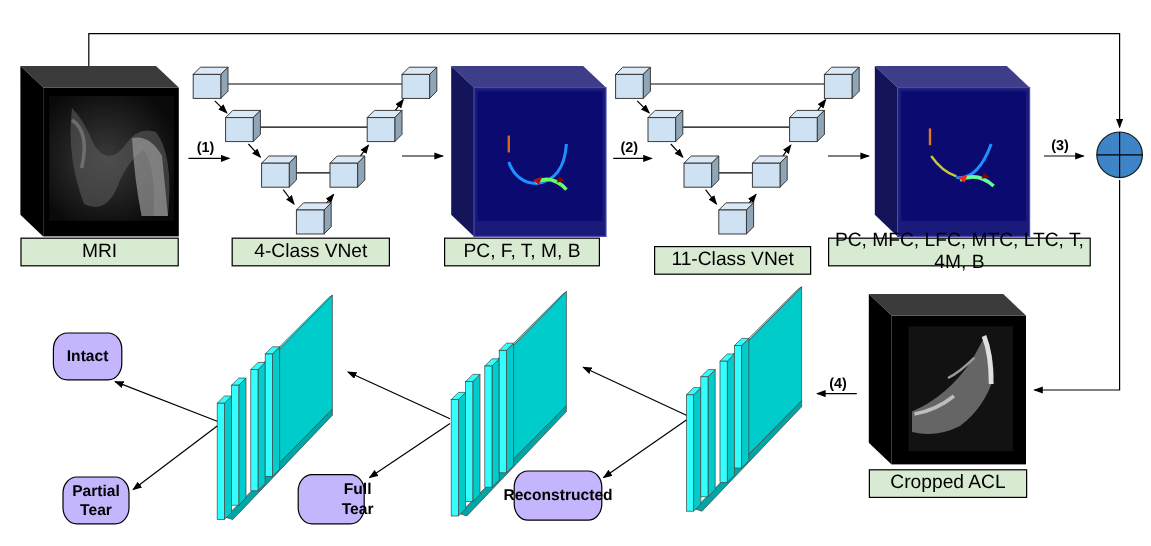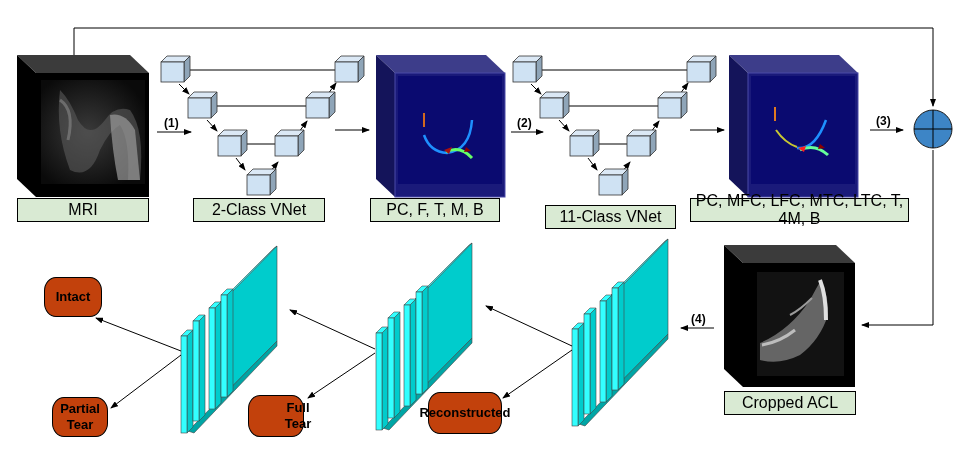--- a/index.html
+++ b/index.html
@@ -3,21 +3,21 @@
 <meta charset="utf-8">
 <style>
   html, body { margin: 0; padding: 0; background: #ffffff; }
   body { width: 959px; height: 455px; position: relative; overflow: hidden;
          font-family: "Liberation Sans", sans-serif; }
   #canvas { position: absolute; left: 0; top: 0; }
   .label-box { position: absolute; background: #d9ead3; border: 1px solid #000;
                font-size: 16px; color: #000; text-align: center; box-sizing: border-box;
                display: flex; align-items: center; justify-content: center; }
   .step-label { position: absolute; font-size: 12px; font-weight: bold; color: #000; }
-  .class-pill { position: absolute; background: #c2410c; border: 1px solid #000;
+  .class-pill { position: absolute; background: #c4b5fd; border: 1px solid #000;
                 border-radius: 12px / 14px; font-size: 13px; font-weight: bold; color: #000;
                 text-align: center; box-sizing: border-box; display: flex; align-items: center;
                 justify-content: center; line-height: 16px; }
 </style>
 </head>
 <body>
 
 <svg id="canvas" width="959" height="455" viewBox="0 0 959 455" xmlns="http://www.w3.org/2000/svg">
   <defs>
     <marker id="arr" markerWidth="8" markerHeight="6" refX="7" refY="3" orient="auto" markerUnits="userSpaceOnUse">
@@ -246,21 +246,21 @@
     <line x1="181" y1="351" x2="96" y2="318" stroke="#000" stroke-width="1" marker-end="url(#arr)"></line>
     <line x1="181" y1="355" x2="111" y2="408" stroke="#000" stroke-width="1" marker-end="url(#arr)"></line>
     <line x1="375" y1="349" x2="290" y2="310" stroke="#000" stroke-width="1" marker-end="url(#arr)"></line>
     <line x1="375" y1="353" x2="308" y2="398" stroke="#000" stroke-width="1" marker-end="url(#arr)"></line>
     <line x1="572" y1="346" x2="486" y2="306" stroke="#000" stroke-width="1" marker-end="url(#arr)"></line>
     <line x1="572" y1="350" x2="503" y2="398" stroke="#000" stroke-width="1" marker-end="url(#arr)"></line>
   </g>
 </svg>
 
 <div class="label-box" style="left:17px;top:198px;width:132px;height:24px;">MRI</div>
-<div class="label-box" style="left:193px;top:198px;width:132px;height:24px;">2-Class VNet</div>
+<div class="label-box" style="left:193px;top:198px;width:132px;height:24px;">4-Class VNet</div>
 <div class="label-box" style="left:370px;top:198px;width:130px;height:24px;">PC, F, T, M, B</div>
 <div class="label-box" style="left:545px;top:205px;width:131px;height:24px;">11-Class VNet</div>
 <div class="label-box" style="left:690px;top:198px;width:219px;height:24px;">PC, MFC, LFC, MTC, LTC, T, 4M, B</div>
 <div class="label-box" style="left:724px;top:391px;width:132px;height:24px;">Cropped ACL</div>
 
 <div class="step-label" style="left:164px;top:116px;">(1)</div>
 <div class="step-label" style="left:517px;top:116px;">(2)</div>
 <div class="step-label" style="left:876px;top:114px;">(3)</div>
 <div class="step-label" style="left:691px;top:312px;">(4)</div>
 

